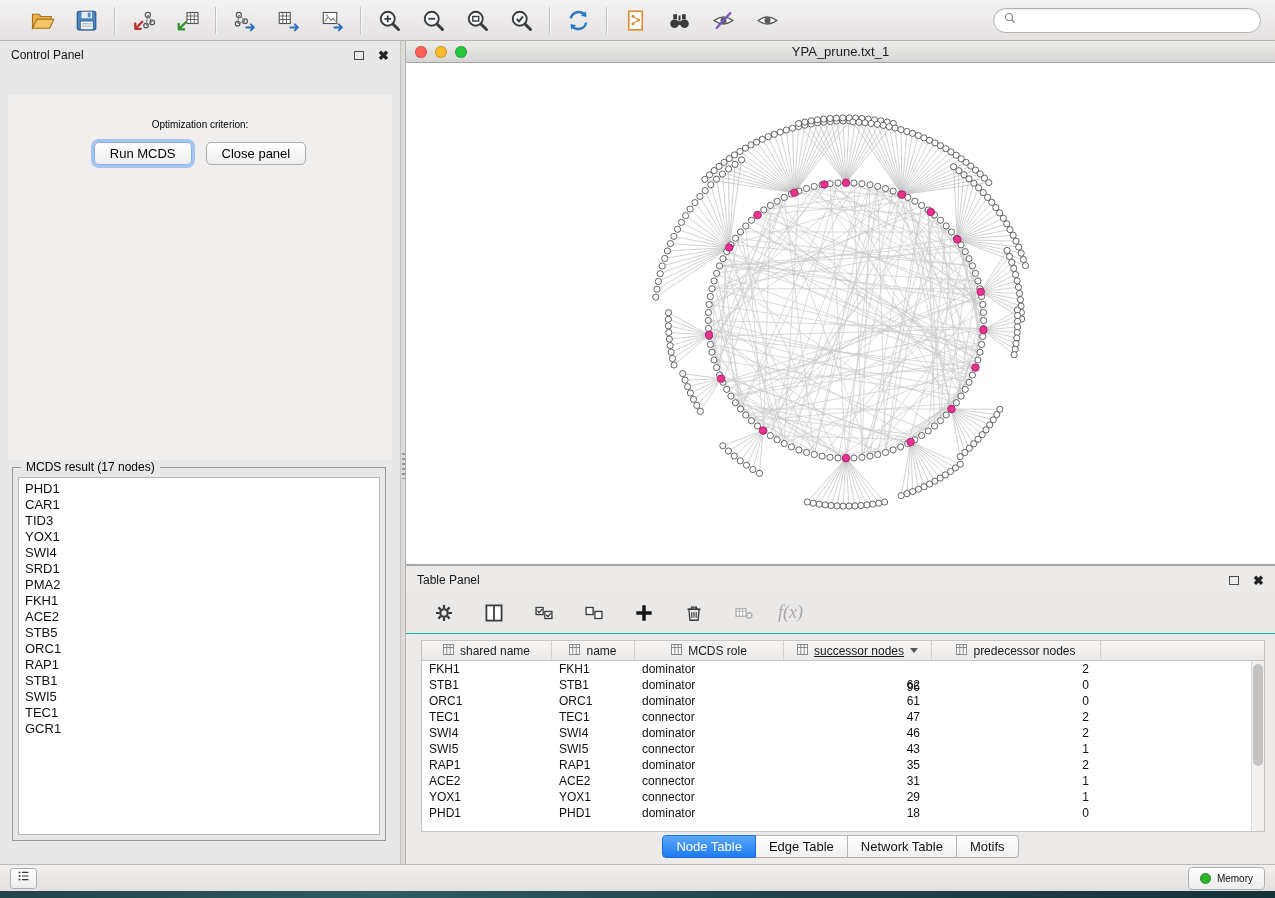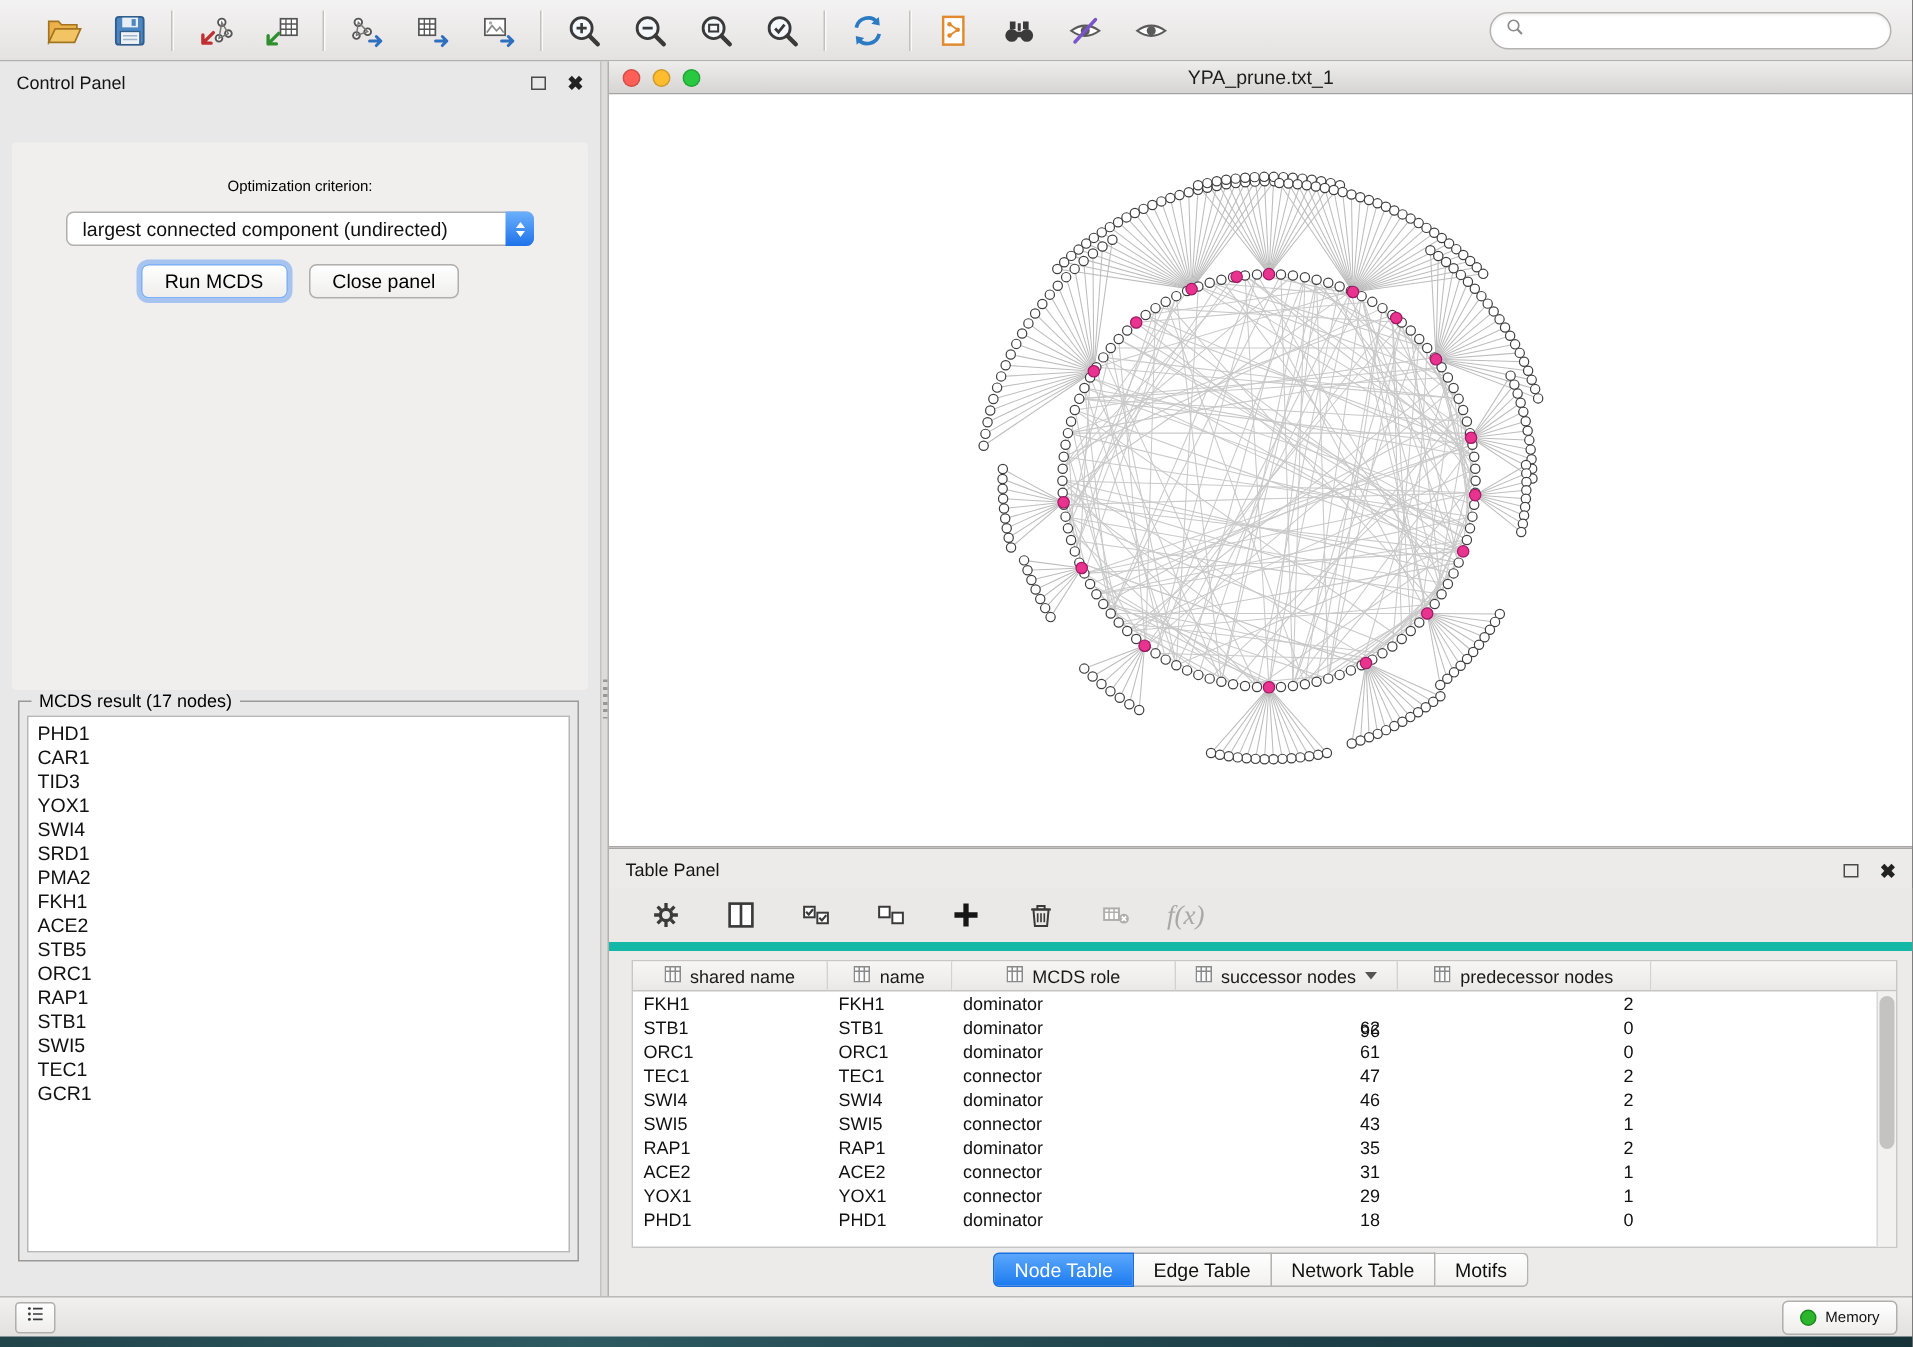--- a/index.html
+++ b/index.html
@@ -56,21 +56,21 @@
   
   .net-window{position:absolute;left:406px;top:41px;width:869px;height:524px;background:#fff;border-bottom:1px solid #a9a7a6}
   .net-titlebar{position:relative;height:22px;background:linear-gradient(#ededec,#d7d5d4);border-bottom:1px solid #a5a3a2;display:flex;align-items:center;padding:0 9px}
   .traffic{display:flex;gap:8px;z-index:2}
   .light{width:12px;height:12px;border-radius:50%;border:1px solid rgba(0,0,0,.18);cursor:pointer}
   .net-title{position:absolute;left:0;right:0;text-align:center;font-size:13px;color:#1d1d1d}
   .net-canvas{position:absolute;top:22px;left:0;right:0;bottom:0;background:#fff}
   svg.graph{width:100%;height:100%;display:block}
   
   .table-panel{position:absolute;left:406px;top:565px;right:0;bottom:34px;background:#ecebea;border-top:1px solid #a9a7a6}
-  .tp-toolbar{position:absolute;left:0;right:0;top:26px;height:42px;background:#eae9e8;border-bottom:6px solid #14b8a6;display:flex;align-items:center;gap:18px;padding:0 22px}
+  .tp-toolbar{position:absolute;left:0;right:0;top:26px;height:42px;background:#eae9e8;border-bottom:1px solid #14b8a6;display:flex;align-items:center;gap:18px;padding:0 22px}
   .tp-toolbar .tbtn svg{width:22px;height:22px}
   .fx{font-family:"Liberation Serif",serif;font-style:italic;font-size:18px;color:#aaa8a7}
   .tbl{position:absolute;left:15px;top:74px;right:10px;height:192px;background:#fff;border:1px solid #c9c7c6}
   .thead{display:flex;height:20px}
   .hcell{display:flex;align-items:center;justify-content:center;gap:6px;
     background:linear-gradient(#f7f6f5,#eae9e8);border-right:1px solid #d4d2d1;border-bottom:1px solid #c6c4c3;
     font-size:12px;color:#1a1a1a;flex:0 0 auto;position:relative;cursor:pointer}
   .hcell.filler{flex:1 1 auto;border-right:none}
   .chev{width:0;height:0;border-left:4px solid transparent;border-right:4px solid transparent;border-top:5px solid #555}
   .tbody{position:absolute;left:0;right:13px;top:20px;bottom:0;overflow:hidden}
@@ -279,27 +279,20 @@
 
   <div class="control-panel">
     <div class="panel-head">
       <span>Control Panel</span>
       <span class="spacer"></span>
       <span class="float-icon"></span>
       <span class="close-icon">✖</span>
     </div>
     <div class="card">
       <div class="opt-label">Optimization criterion:</div>
-      <div class="dropdown">
-        <span>largest connected component (undirected)</span>
-        <span class="dd-cap">
-            <span class="ar up"></span>
-            <span class="ar dn"></span>
-          </span>
-      </div>
       <div class="btn-row">
         <button class="pushbtn focused">Run MCDS</button>
         <button class="pushbtn">Close panel</button>
       </div>
     </div>
     <div class="result-group">
       <span class="result-title">MCDS result (17 nodes)</span>
       <div class="result-list">
           <div class="ritem">PHD1</div>
           <div class="ritem">CAR1</div>
@@ -1138,21 +1131,21 @@
           </div>
           <div class="hcell" style="width: 149px;">
             <span><svg width="11" height="11" viewBox="0 0 11 11">
                 <rect x="0.5" y="0.5" width="10" height="10" fill="#fafafa" stroke="#8a8a8a"></rect>
                 <line x1="0.5" y1="3.5" x2="10.5" y2="3.5" stroke="#8a8a8a"></line>
                 <line x1="3.8" y1="0.5" x2="3.8" y2="10.5" stroke="#8a8a8a"></line>
                 <line x1="7.2" y1="0.5" x2="7.2" y2="10.5" stroke="#8a8a8a"></line>
               </svg></span>
             <span>MCDS role</span>
           </div>
-          <div class="hcell" style="width: 148px;">
+          <div class="hcell" style="width: 148px; text-decoration: underline;">
             <span><svg width="11" height="11" viewBox="0 0 11 11">
                 <rect x="0.5" y="0.5" width="10" height="10" fill="#fafafa" stroke="#8a8a8a"></rect>
                 <line x1="0.5" y1="3.5" x2="10.5" y2="3.5" stroke="#8a8a8a"></line>
                 <line x1="3.8" y1="0.5" x2="3.8" y2="10.5" stroke="#8a8a8a"></line>
                 <line x1="7.2" y1="0.5" x2="7.2" y2="10.5" stroke="#8a8a8a"></line>
               </svg></span>
             <span>successor nodes</span>
             <span class="chev"></span>
           </div>
           <div class="hcell" style="width: 169px;">

